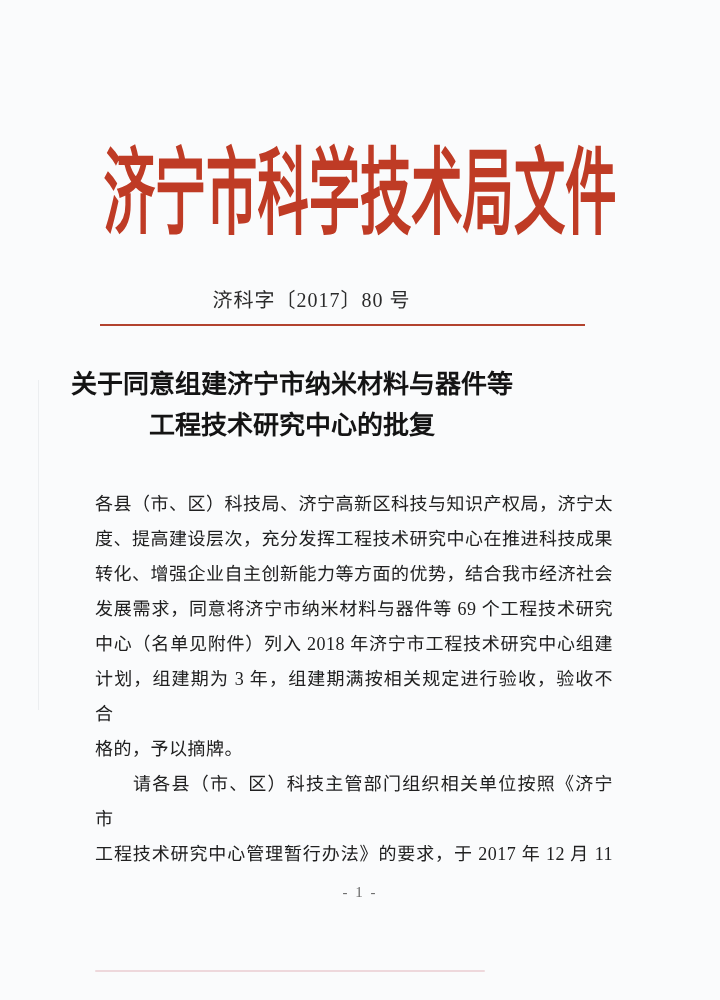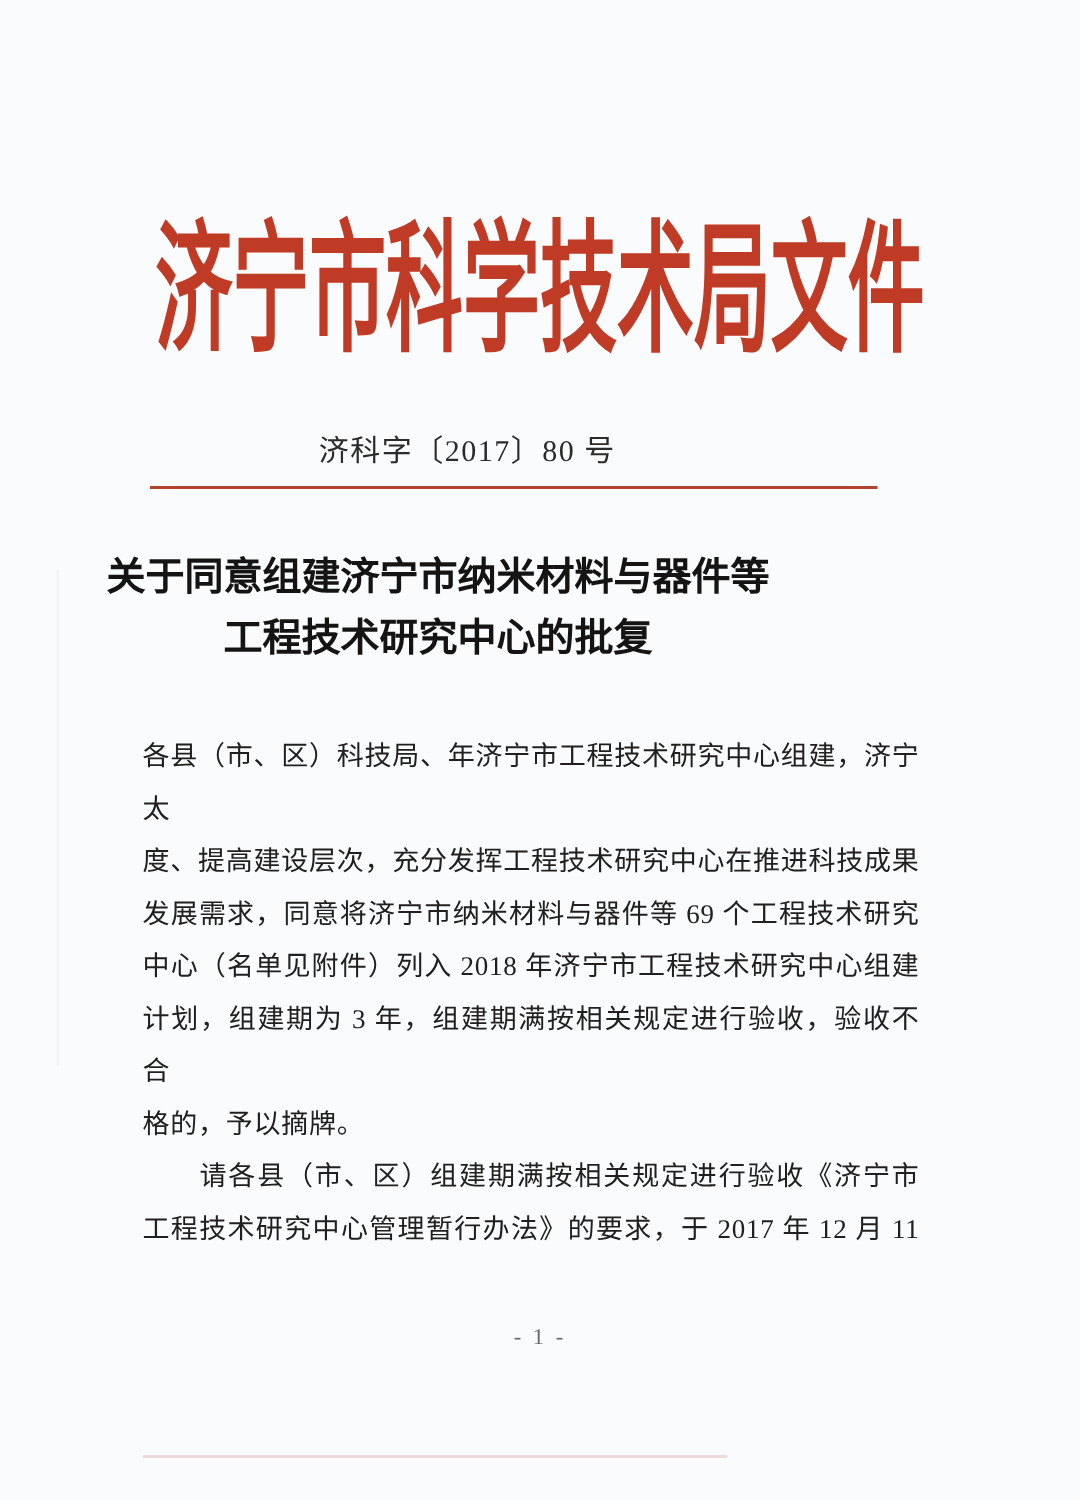--- a/index.html
+++ b/index.html
@@ -122,27 +122,28 @@
   <div class="doc-number">济科字〔2017〕80 号</div>
 
   <div class="red-divider" style="background: rgb(178, 67, 46);"></div>
 
   <h1 class="subject">
     <span class="subject-line">关于同意组建济宁市纳米材料与器件等</span>
     <span class="subject-line">工程技术研究中心的批复</span>
   </h1>
 
   <div class="doc-body">
-    <p class="line j">各县（市、区）科技局、年济宁市工程技术研究中心组建，济宁太</p>
+    <p class="line j">各县（市、区）科技局、济宁高新区科技与知识产权局，济宁太</p>
     <p class="line j">度、提高建设层次，充分发挥工程技术研究中心在推进科技成果</p>
+    <p class="line j">转化、增强企业自主创新能力等方面的优势，结合我市经济社会</p>
     <p class="line j">发展需求，同意将济宁市纳米材料与器件等 69 个工程技术研究</p>
     <p class="line j">中心（名单见附件）列入 2018 年济宁市工程技术研究中心组建</p>
     <p class="line j">计划，组建期为 3 年，组建期满按相关规定进行验收，验收不合</p>
     <p class="line">格的，予以摘牌。</p>
-    <p class="line j ind">请各县（市、区）组建期满按相关规定进行验收《济宁市</p>
+    <p class="line j ind">请各县（市、区）科技主管部门组织相关单位按照《济宁市</p>
     <p class="line j">工程技术研究中心管理暂行办法》的要求，于 2017 年 12 月 11</p>
   </div>
 
   <div class="footer-pagenum">- 1 -</div>
 
   <div class="artifact-streak"></div>
   <div class="artifact-fold"></div>
 
 </div>
 

